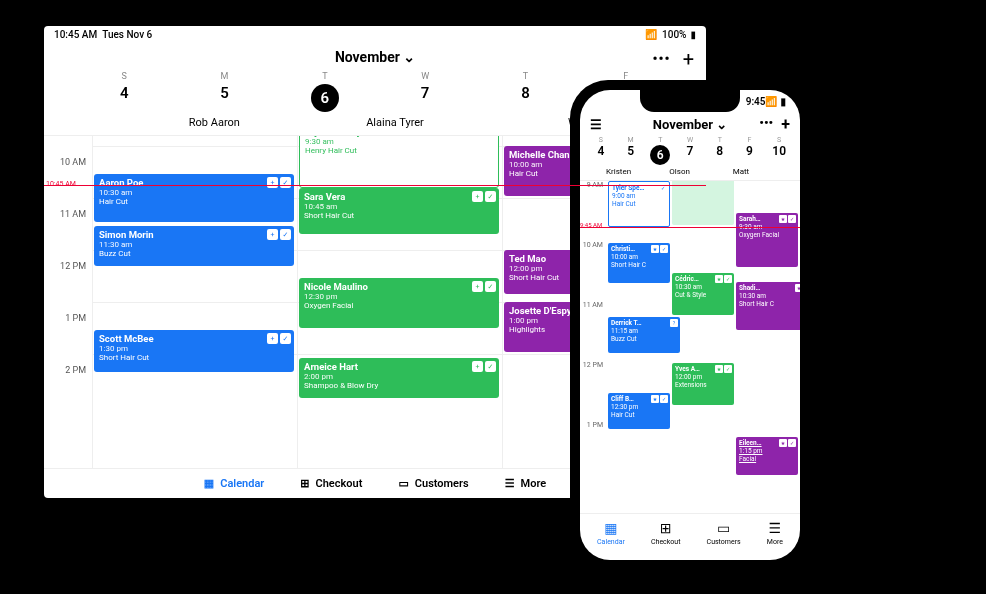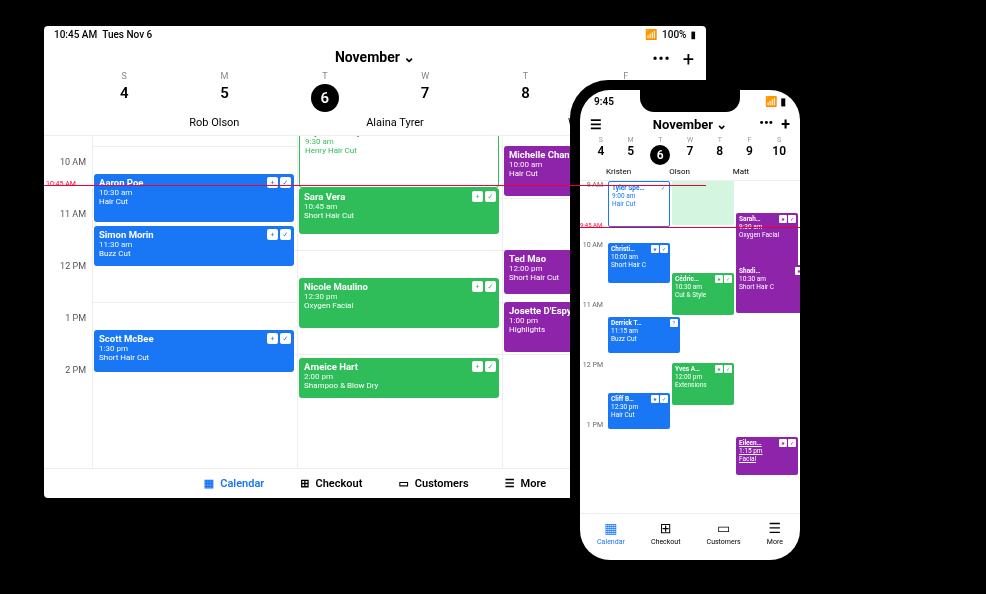--- a/index.html
+++ b/index.html
@@ -34,21 +34,21 @@
 .appt .badge{width:11px;height:11px;background:#fff;border-radius:2px;display:flex;align-items:center;justify-content:center;font-size:7px}
 .outline{background:#fff !important;border:1px solid}
 .ipad-bottom{display:flex;justify-content:center;gap:36px;padding:8px;border-top:1px solid #eee;font-size:11px;font-weight:600}
 .ipad-bottom .nav{display:flex;gap:6px;align-items:center}
 .ipad-bottom .active{color:#1976f5}
 
 
 .iphone{position:absolute;left:570px;top:80px;width:240px;height:490px;background:#000;border-radius:38px;padding:10px}
 .iphone-screen{width:100%;height:100%;background:#fff;border-radius:30px;overflow:hidden;display:flex;flex-direction:column;position:relative}
 .notch{position:absolute;top:0;left:50%;transform:translateX(-50%);width:100px;height:22px;background:#000;border-radius:0 0 14px 14px;z-index:10}
-.ph-status{display:flex;justify-content:space-between;padding:6px 14px;font-size:10px;font-weight:600}
+.ph-status{display:flex;justify-content:flex-end;padding:6px 14px;font-size:10px;font-weight:600}
 .ph-header{display:flex;align-items:center;justify-content:center;padding:4px;font-weight:700;font-size:13px;position:relative}
 .ph-header .menu{position:absolute;left:10px}
 .ph-header .actions{position:absolute;right:10px;display:flex;gap:8px}
 .ph-days{display:flex;justify-content:space-around;padding:0 6px}
 .ph-day{flex:1;text-align:center}
 .ph-day .dow{font-size:7px;color:#999}
 .ph-day .num{font-size:12px;font-weight:600}
 .ph-day.selected .num{background:#000;color:#fff;width:20px;height:20px;line-height:20px;border-radius:50%;display:inline-block}
 .ph-staff{display:flex;padding:2px 4px 4px 26px;font-size:8px;justify-content:space-around;border-bottom:1px solid #eee}
 .ph-staff span{flex:1;text-align:left}
@@ -103,21 +103,21 @@
         <div class="ipad-day">
           <div class="dow">T</div>
           <div class="num">8</div>
         </div>
         <div class="ipad-day">
           <div class="dow">F</div>
           <div class="num">9</div>
         </div>
       </div>
     <div class="ipad-staff" id="ipad-staff">
-        <span>Rob Olson</span>
+        <span>Rob Aaron</span>
         <span>Alaina Tyrer</span>
         <span>We</span>
       </div>
     <div class="ipad-cal" id="ipad-cal">
       <div class="ipad-timecol" id="ipad-hours">
           <div>10 AM</div>
           <div>11 AM</div>
           <div>12 PM</div>
           <div>1 PM</div>
           <div>2 PM</div>
@@ -344,21 +344,21 @@
         </div>
         <div class="ph-appt" style="left: 156px; width: 62px; top: 32px; height: 54px; background: rgb(142, 36, 170);">
           <div class="badges">
             <span class="badge" style="color:#8e24aa">★</span>
             <span class="badge" style="color:#8e24aa">✓</span>
           </div>
           <div class="name">Sarah…</div>
           <div>9:30 am</div>
           <div>Oxygen Facial</div>
         </div>
-        <div class="ph-appt" style="left: 156px; width: 78px; top: 84px; height: 48px; background: rgb(142, 36, 170);">
+        <div class="ph-appt" style="left: 156px; width: 78px; top: 101px; height: 48px; background: rgb(142, 36, 170);">
           <div class="badges">
             <span class="badge" style="color:#8e24aa">★</span>
             <span class="badge" style="color:#8e24aa">✓</span>
           </div>
           <div class="name">Shadi…</div>
           <div>10:30 am</div>
           <div>Short Hair C</div>
         </div>
         <div class="ph-appt" style="left: 156px; width: 62px; top: 256px; height: 38px; background: rgb(142, 36, 170); text-decoration: underline;">
           <div class="badges">

